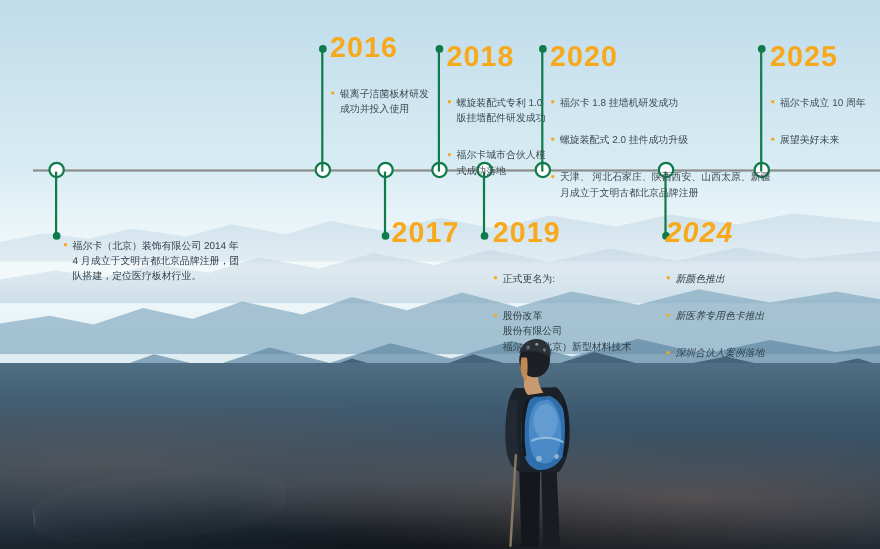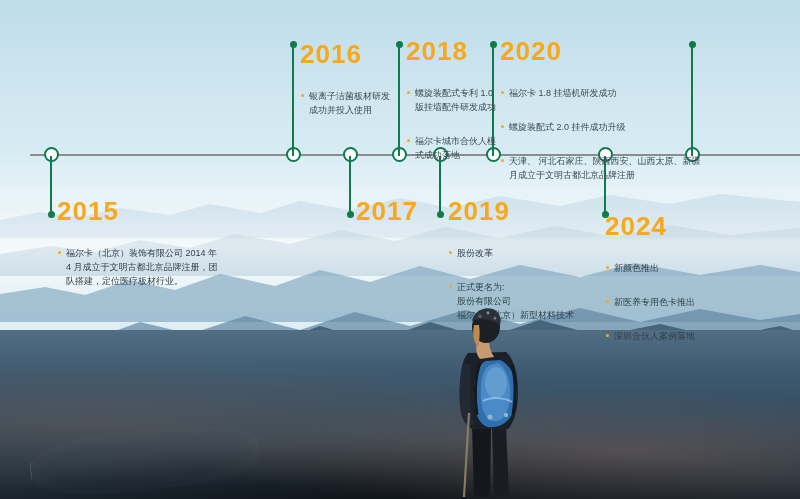--- a/index.html
+++ b/index.html
@@ -215,21 +215,21 @@
     <div class="stem" style="top:2px; height:58px;"></div>
     <div class="stem-cap" style="top:57px;"></div>
   </div>
 
   <div class="node" style="left:692px; top:154px;">
     <div class="dot"></div>
     <div class="stem" style="top:-110px; height:112px;"></div>
     <div class="stem-cap" style="top:-113px;"></div>
   </div>
 
-  <div class="block" style="left:300px; top:39px;">
+  <div class="block" style="left:300px; top:28px;">
     <div class="year">2016</div>
     <div class="bullets">
       <div class="bullet">银离子洁菌板材研发</div>
       <div class="bullet-cont">成功并投入使用</div>
     </div>
   </div>
 
   <div class="block" style="left:406px; top:36px;">
     <div class="year">2018</div>
     <div class="bullets">
@@ -243,45 +243,51 @@
   <div class="block" style="left:500px; top:36px;">
     <div class="year">2020</div>
     <div class="bullets">
       <div class="bullet">福尔卡 1.8 挂墙机研发成功</div>
       <div class="bullet">螺旋装配式 2.0 挂件成功升级</div>
       <div class="bullet">天津、 河北石家庄、陕西西安、山西太原、新疆</div>
       <div class="bullet-cont">月成立于文明古都北京品牌注册</div>
     </div>
   </div>
 
+  <div class="block" style="left:700px; top:36px;">
+    <div class="year">2025</div>
+    <div class="bullets">
+      <div class="bullet">福尔卡成立 10 周年</div>
+      <div class="bullet">展望美好未来</div>
+    </div>
+  </div>
 
   <div class="block light" style="left:57px; top:196px;">
-    <div class="year">2015</div>
     <div class="bullets">
       <div class="bullet">福尔卡（北京）装饰有限公司 2014 年</div>
       <div class="bullet-cont">4 月成立于文明古都北京品牌注册，团</div>
       <div class="bullet-cont">队搭建，定位医疗板材行业。</div>
     </div>
   </div>
 
   <div class="block light" style="left:356px; top:196px;">
     <div class="year">2017</div>
   </div>
 
   <div class="block light" style="left:448px; top:196px;">
     <div class="year">2019</div>
     <div class="bullets">
+      <div class="bullet">正式更名为:</div>
       <div class="bullet">股份改革</div>
-      <div class="bullet">正式更名为:</div>
       <div class="bullet-cont">股份有限公司</div>
       <div class="bullet-cont">福尔卡（北京）新型材料技术</div>
     </div>
   </div>
 
-  <div class="block light" style="left:605px; top:211px;">
+  <div class="block light" style="left:605px; top:196px;font-style:italic;">
     <div class="year">2024</div>
     <div class="bullets">
       <div class="bullet">新颜色推出</div>
       <div class="bullet">新医养专用色卡推出</div>
       <div class="bullet">深圳合伙人案例落地</div>
     </div>
   </div>
 
 </div>
 

